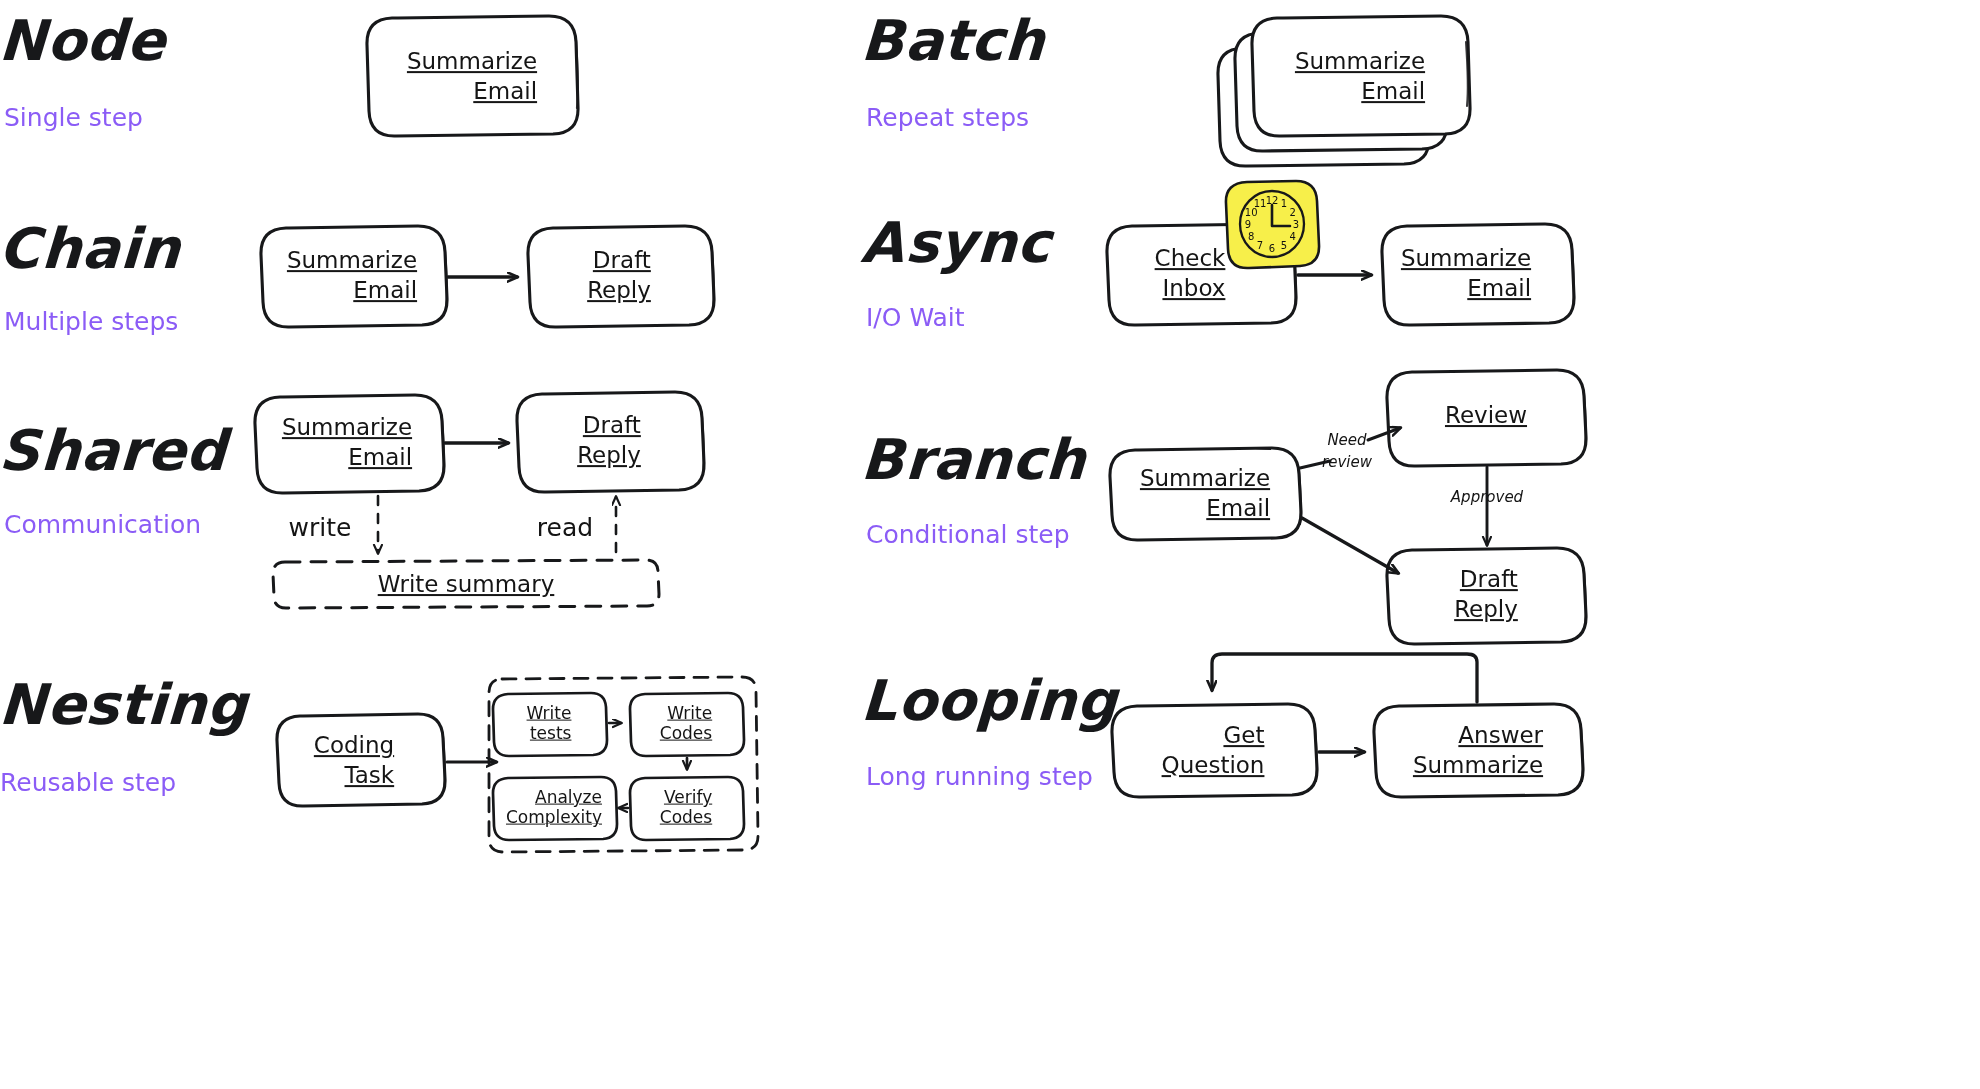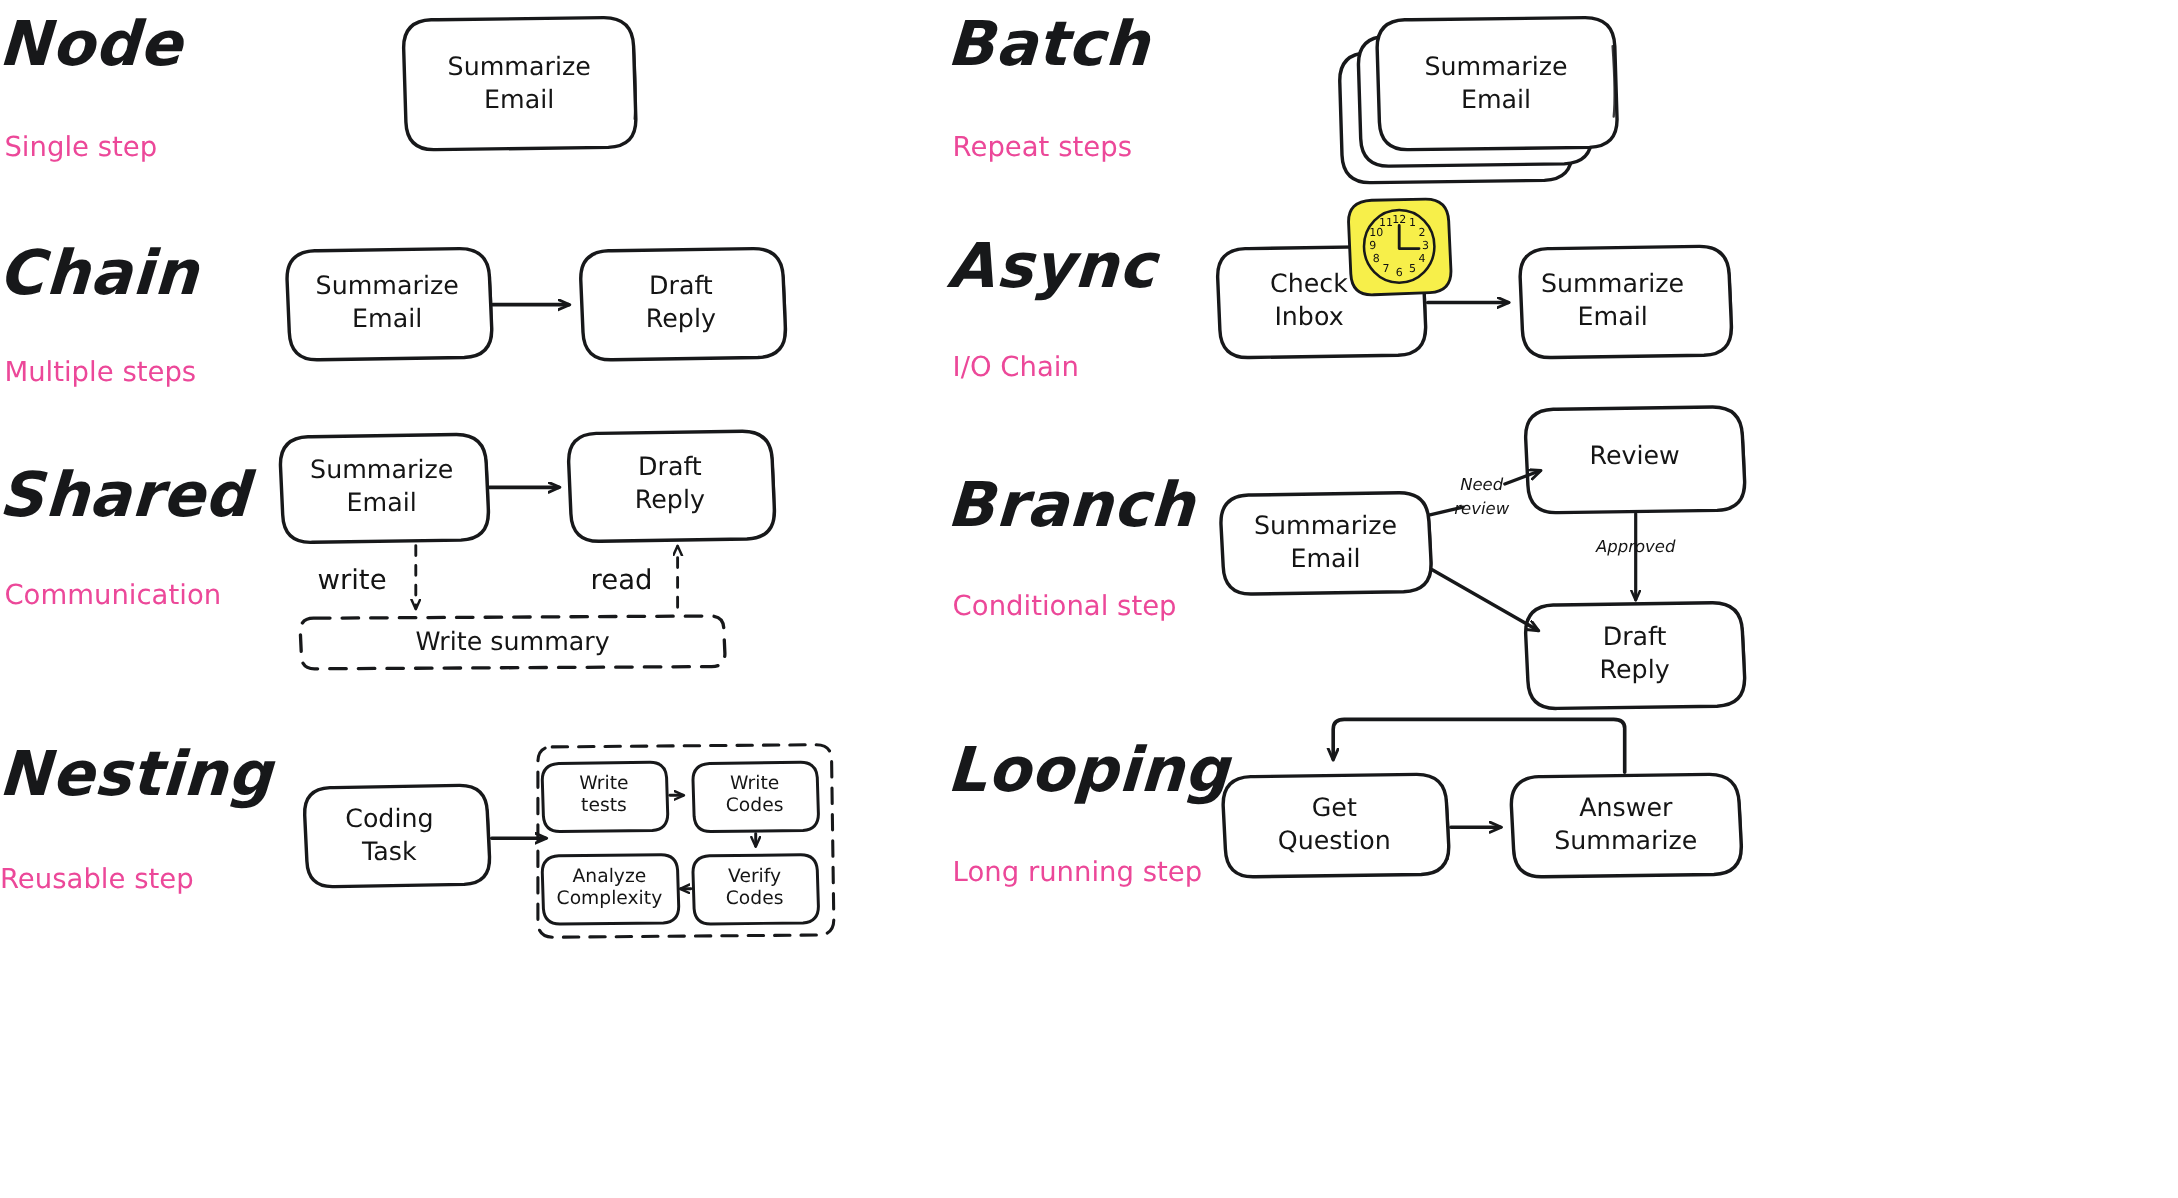--- a/index.html
+++ b/index.html
@@ -5,23 +5,23 @@
   html,body{margin:0;padding:0;background:#fff;}
   body{width:1980px;height:1089px;position:relative;
        font-family:"DejaVu Sans","Liberation Sans",sans-serif;color:#1b1b1b;overflow:hidden;}
   .stage{position:absolute;left:0;top:0;width:1980px;height:1089px;}
   svg.layer{position:absolute;left:0;top:0;width:1980px;height:1089px;overflow:visible;}
 
   
   .ttl{position:absolute;font-family:"DejaVu Sans","Liberation Sans",sans-serif;
        font-size:56px;font-weight:700;font-style:italic;letter-spacing:.5px;color:#17181a;
        white-space:nowrap;transform:skewX(-6deg);}
-  .sub{position:absolute;font-size:25px;color:#ec4899;white-space:nowrap;margin-top:16px;}
-  .nodetext{position:absolute;font-size:23px;line-height:1.3;text-align:center;
-            color:#151515;white-space:pre;transform:translate(-50%,-50%);}
+  .sub{position:absolute;font-size:25px;color:#8b5cf6;white-space:nowrap;}
+  .nodetext{position:absolute;font-size:23px;line-height:1.3;text-align:right;
+            color:#151515;white-space:pre;transform:translate(-50%,-50%);text-decoration:underline;}
   .nodetext.sm{font-size:17px;line-height:1.2;}
   .edgelbl{position:absolute;font-size:25px;color:#141414;white-space:pre;
            transform:translate(-50%,-50%);text-align:center;}
   .edgelbl.it{font-style:italic;font-size:15px;}
   .clocknum{position:absolute;font-size:10px;transform:translate(-50%,-50%);color:#111;}
 </style>
 </head>
 <body>
 
 <div class="stage">
@@ -157,21 +157,21 @@
 Email</div>
 
   <div class="ttl" style="left:4px;top:216px;">Chain</div>
   <div class="sub" style="left:4px;top:307px;">Multiple steps</div>
   <div class="nodetext" style="left:352px;top:276px;">Summarize
 Email</div>
   <div class="nodetext" style="left:619px;top:276px;">Draft
 Reply</div>
 
   <div class="ttl" style="left:866px;top:210px;">Async</div>
-  <div class="sub" style="left:866px;top:303px;">I/O Chain</div>
+  <div class="sub" style="left:866px;top:303px;">I/O Wait</div>
   <div class="nodetext" style="left:1190px;top:274px;">Check
 Inbox</div>
   <div class="nodetext" style="left:1466px;top:274px;">Summarize
 Email</div>
   <div id="clockface" style="position:absolute;left:1240px;top:192px;width:64px;height:64px;">
       <div class="clocknum" style="left: 32px; top: 8px;">12</div>
       <div class="clocknum" style="left: 44px; top: 11.2154px;">1</div>
       <div class="clocknum" style="left: 52.7846px; top: 20px;">2</div>
       <div class="clocknum" style="left: 56px; top: 32px;">3</div>
       <div class="clocknum" style="left: 52.7846px; top: 44px;">4</div>

